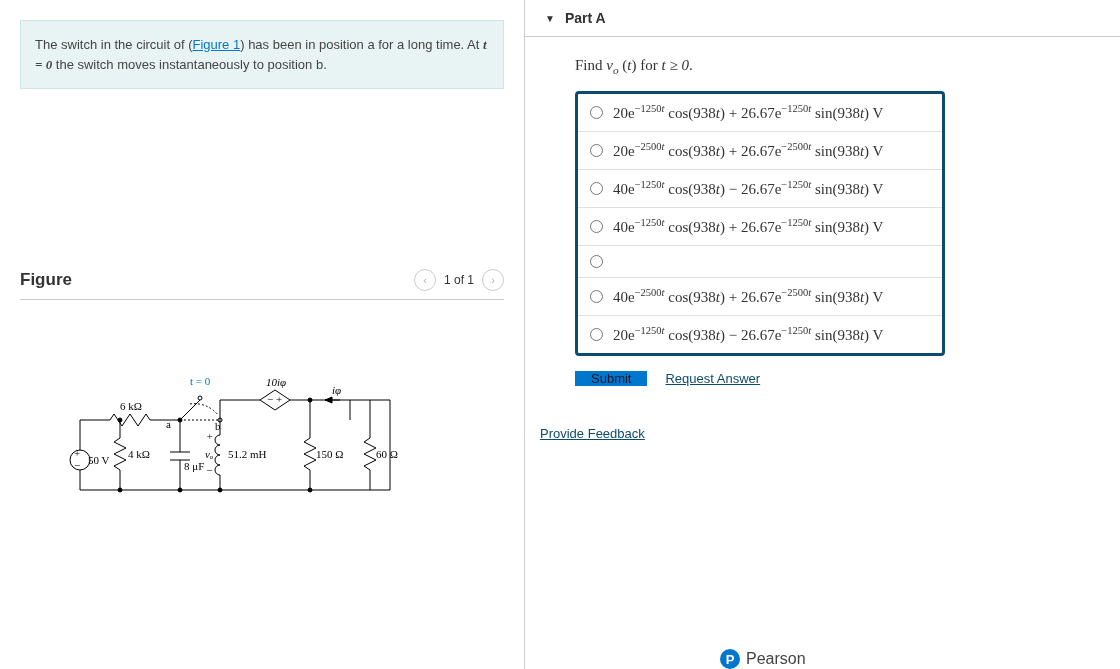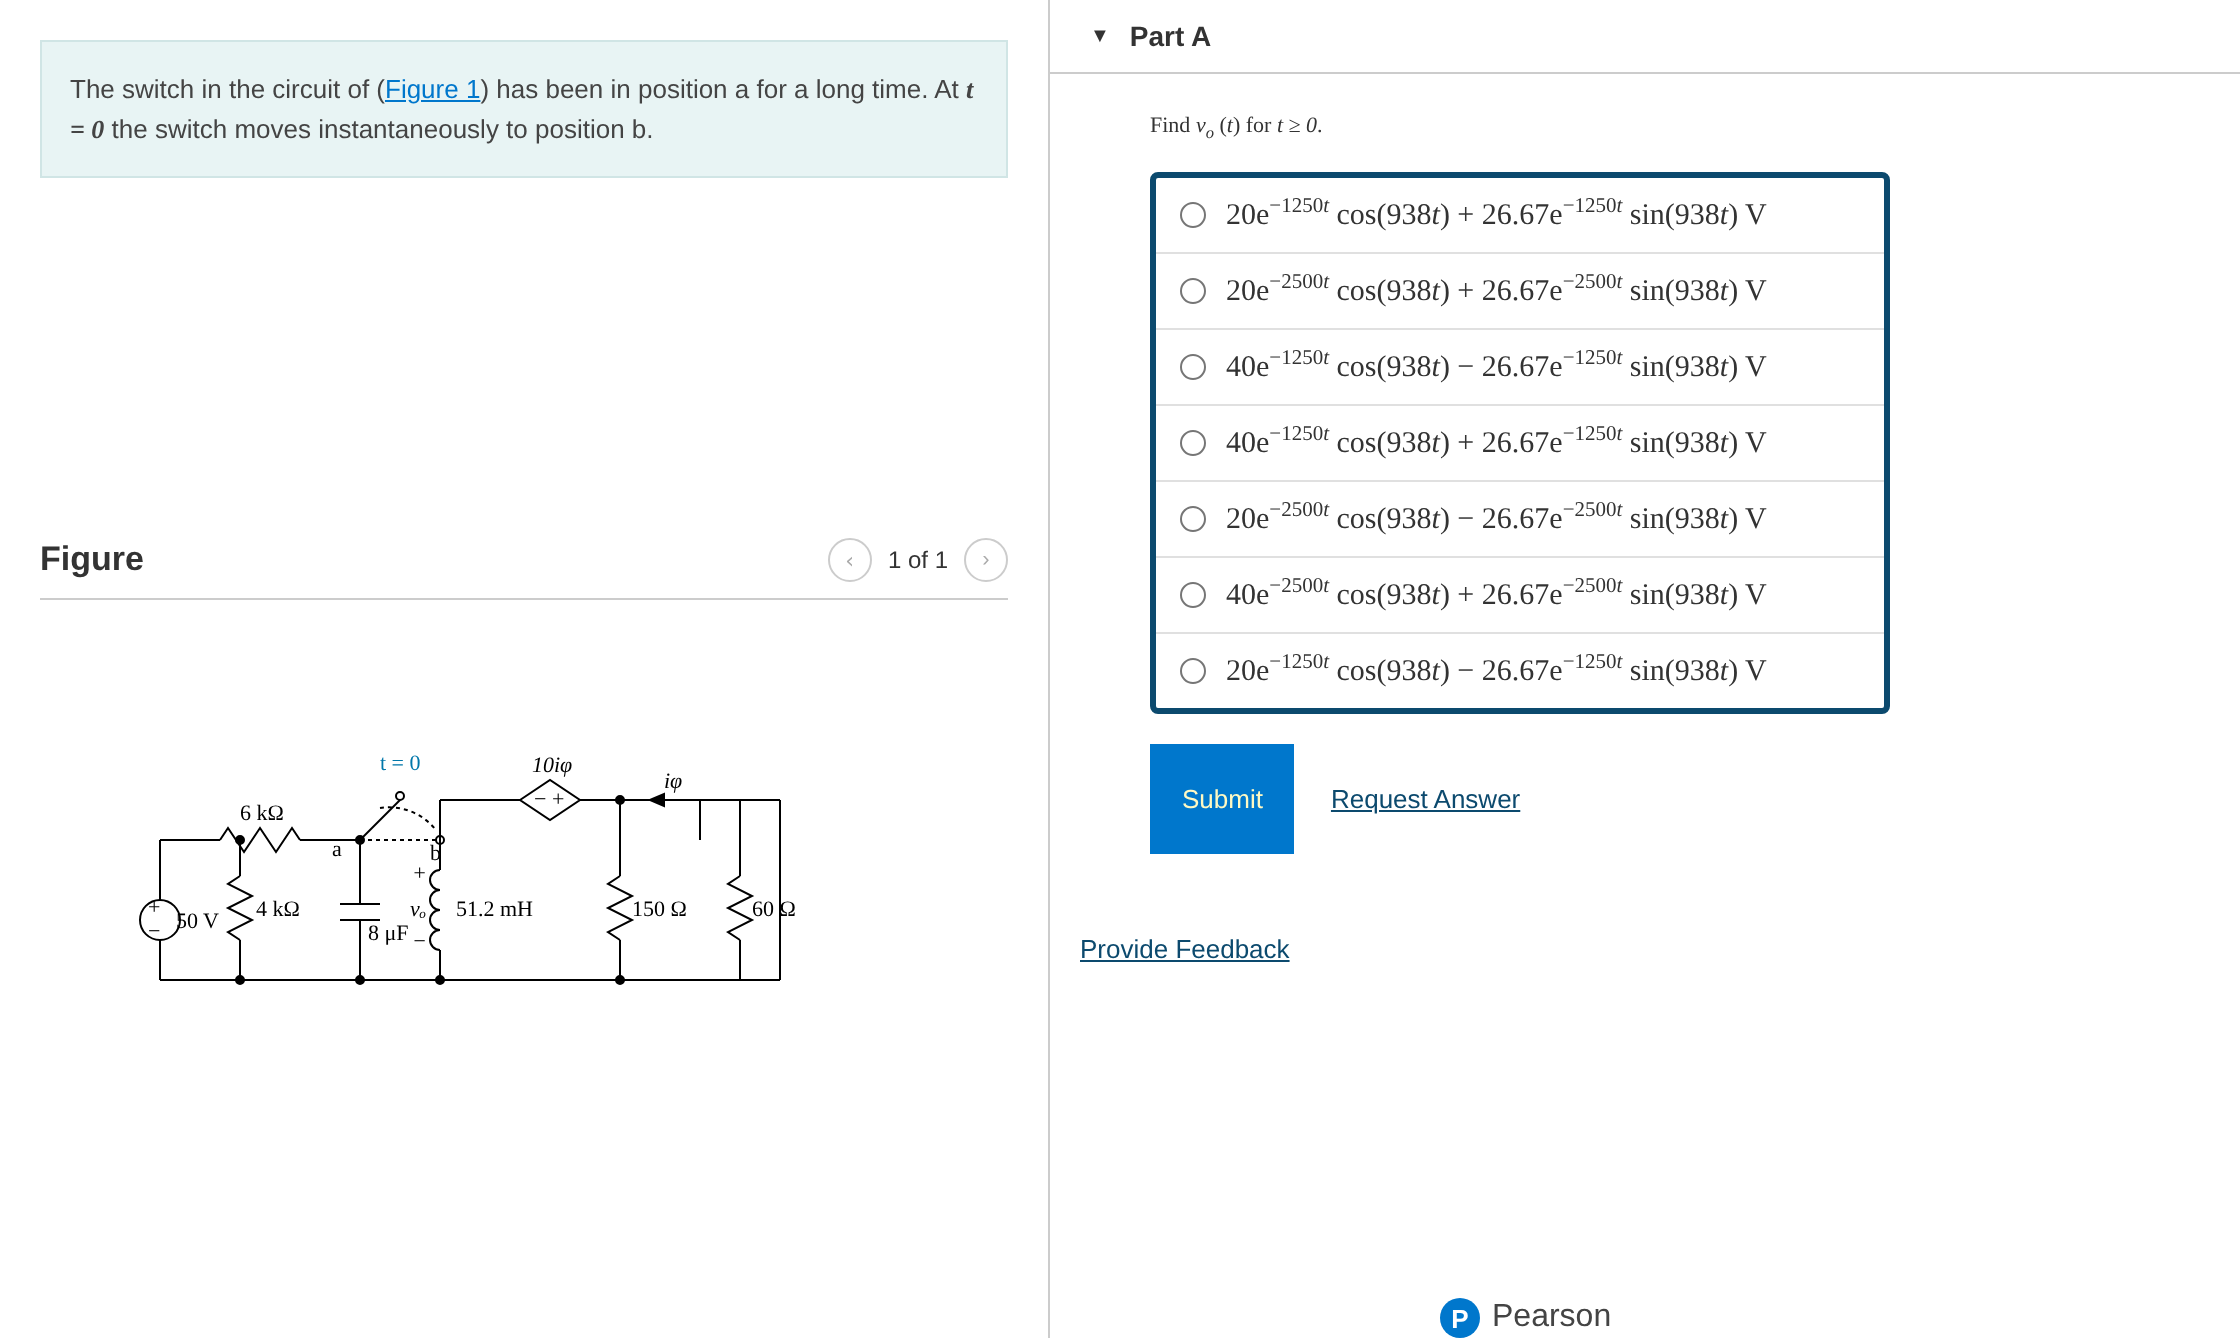--- a/index.html
+++ b/index.html
@@ -18,32 +18,32 @@
   .figure-area { position: relative; height: 300px; overflow-y: scroll; }
   .figure-area::-webkit-scrollbar { width: 16px; }
   .figure-area::-webkit-scrollbar-track { background: #f0f0f0; }
   .figure-area::-webkit-scrollbar-thumb { background: #c0c0c0; }
   .circuit { width: 360px; margin: 60px 0 0 30px; }
   .circuit text { font-family: 'Times New Roman', serif; font-size: 11px; }
   .part-header { background: #fff; border-bottom: 1px solid #ccc; padding: 10px 20px; display: flex; align-items: center; gap: 10px; }
   .part-header .arrow { font-size: 10px; }
   .part-header .title { font-weight: bold; font-size: 14px; }
   .question-body { padding: 20px 30px 10px 50px; }
-  .question-text { font-family: 'Times New Roman', serif; font-size: 11px; margin-bottom: 15px; }
+  .question-text { font-family: 'Times New Roman', serif; font-size: 15px; margin-bottom: 15px; }
   .question-text .vo { font-style: italic; }
   .question-text .sub { font-size: 0.75em; vertical-align: sub; }
   .options-box { border: 3px solid #0c4a6e; border-radius: 4px; padding: 0; width: 370px; }
   .option-row { display: flex; align-items: center; padding: 9px 12px; border-bottom: 1px solid #e0e0e0; }
   .option-row:last-child { border-bottom: none; }
   .option-row input[type=radio] { margin-right: 10px; }
   .option-row .formula { font-family: 'Times New Roman', serif; font-size: 15px; white-space: nowrap; }
   .option-row .formula .exp { font-size: 0.7em; vertical-align: super; }
   .option-row .formula .it { font-style: italic; }
   .actions { margin-top: 15px; display:flex; align-items:center; gap: 18px;}
-  .submit-btn { background: #0077cc; color: #fef9c3; border: none; padding: 20px 16px; font-size: 13px; cursor: pointer; }
+  .submit-btn { background: #0077cc; color: #0f172a; border: none; padding: 0 16px; font-size: 13px; cursor: pointer; }
   .link { color: #0c4a6e; text-decoration: underline; font-size: 13px; cursor: pointer; }
   .provide-feedback { margin: 30px 0 0 15px; }
   .pearson-footer { position: absolute; bottom: 0; left: 720px; display:flex; align-items:center; gap:6px; color: #444; font-size: 16px; }
   .pearson-footer .p-icon { width: 20px; height: 20px; border-radius: 50%; background: #0077cc; color: #fff; display: inline-flex; align-items:center; justify-content:center; font-weight:bold; font-size: 13px;}
 </style>
 </head>
 <body>
 
 <div class="container">
   <div class="left-panel">
@@ -167,21 +167,20 @@
           <label class="option-row">
             <input type="radio" name="ans" style="">
             <span class="formula">40e<span class="exp">−1250<span class="it">t</span></span> cos(938<span class="it">t</span>) − 26.67e<span class="exp">−1250<span class="it">t</span></span> sin(938<span class="it">t</span>) V</span>
           </label>
           <label class="option-row">
             <input type="radio" name="ans" style="">
             <span class="formula">40e<span class="exp">−1250<span class="it">t</span></span> cos(938<span class="it">t</span>) + 26.67e<span class="exp">−1250<span class="it">t</span></span> sin(938<span class="it">t</span>) V</span>
           </label>
           <label class="option-row">
             <input type="radio" name="ans" style="">
-            <span class="formula">20e<span class="exp">−2500<span class="it">t</span></span> cos(938<span class="it">t</span>) − 26.67e<span class="exp">−2500<span class="it">t</span></span> sin(938<span class="it">t</span>) V</span>
           </label>
           <label class="option-row">
             <input type="radio" name="ans" style="">
             <span class="formula">40e<span class="exp">−2500<span class="it">t</span></span> cos(938<span class="it">t</span>) + 26.67e<span class="exp">−2500<span class="it">t</span></span> sin(938<span class="it">t</span>) V</span>
           </label>
           <label class="option-row">
             <input type="radio" name="ans" style="">
             <span class="formula">20e<span class="exp">−1250<span class="it">t</span></span> cos(938<span class="it">t</span>) − 26.67e<span class="exp">−1250<span class="it">t</span></span> sin(938<span class="it">t</span>) V</span>
           </label>
         </div>

